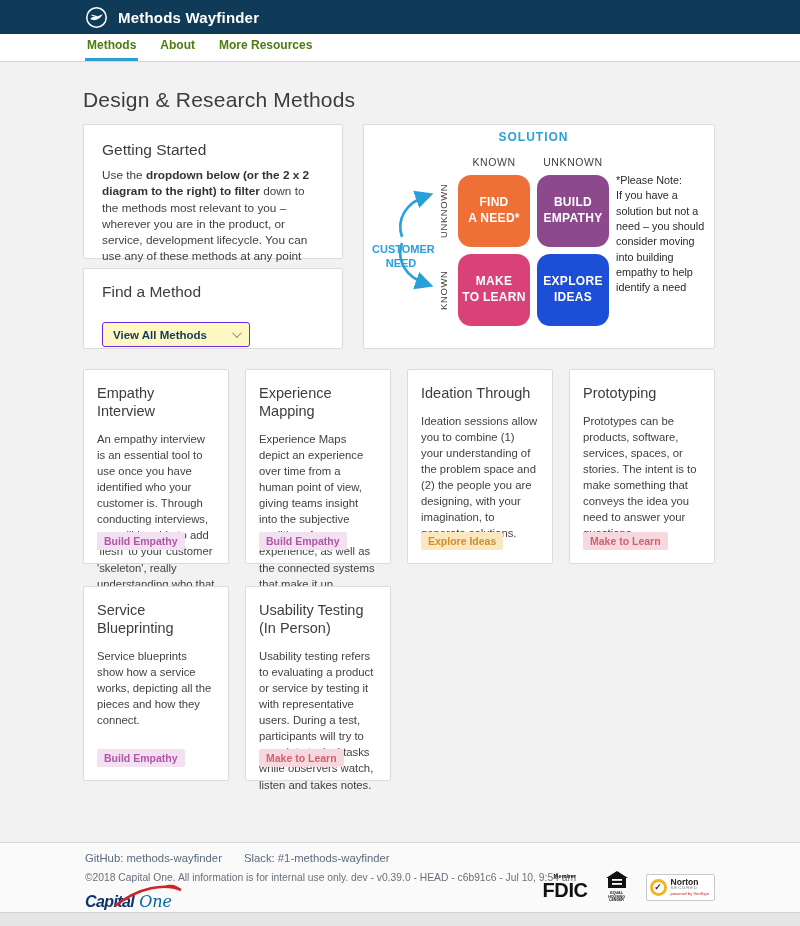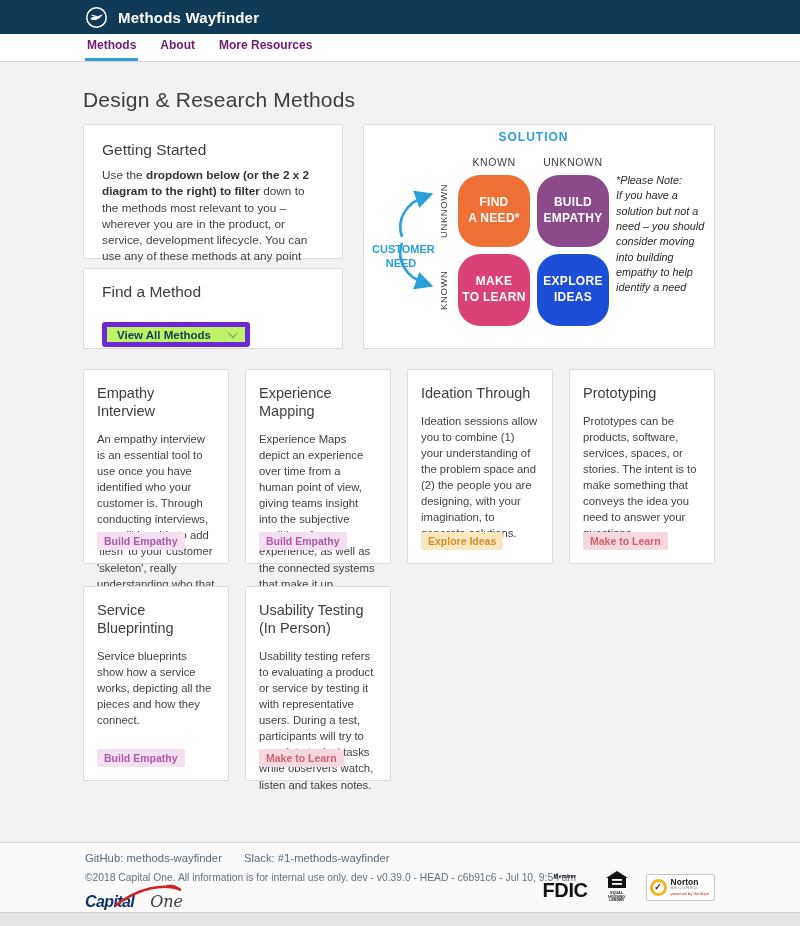--- a/index.html
+++ b/index.html
@@ -18,82 +18,82 @@
     padding-left:85px;
   }
   .app-title { color:#fff; font-size:15px; font-weight:600; letter-spacing:.2px; }
   
   .nav {
     background:#fff; padding-left:85px;
     display:flex; gap:20px; align-items:flex-end;
     border-bottom:1px solid #d6d6d6; height:28px;
   }
   .nav-tab {
-    font-size:12px; color:#701a75; font-weight:600;
+    font-size:12px; color:#4d7c0f; font-weight:600;
     padding:5px 2px 6px; cursor:pointer;
     border-bottom:3px solid transparent;
     margin-top:8px;
   }
   .nav-tab.active { border-bottom-color:#2e9fd4; }
   
   main { padding:0 83px; }
   .page-title { font-size:21px; font-weight:500; color:#3c3c3c; margin-top:26px; letter-spacing:.2px; }
   .card {
     background:#fff; border:1px solid #dcdcdc; border-radius:2px;
   }
   .top-grid { display:flex; gap:20px; margin-top:12px; align-items:flex-start; }
   .left-col { display:flex; flex-direction:column; gap:9px; width:260px; }
   .getting-started { height:135px; padding:16px 18px; }
   .gs-title { font-size:15.5px; font-weight:500; color:#3d3d3d; margin-bottom:8px; }
   .gs-body { font-size:11.8px; line-height:1.38; color:#3f3f3f; }
   .gs-body b { font-weight:700; color:#333; }
   .find-method { height:81px; padding:14px 18px; }
   .fm-title { font-size:15.5px; font-weight:500; color:#3d3d3d; margin-bottom:21px; }
   .fm-select {
-    width:148px; height:25px; border:5px solid #6d28d9; border-radius:3px;
+    width:148px; height:25px; border:1px solid #6d28d9; border-radius:3px;
     display:flex; align-items:center; justify-content:space-between;
-    padding:0 10px; cursor:pointer; background:#bef264;
+    padding:0 10px; cursor:pointer; background:#fef9c3;
   }
   .fm-selected { font-size:11.5px; font-weight:700; color:#11395a; }
   .chevron {
     width:7px; height:7px; border-right:1.4px solid #8a8a8a; border-bottom:1.4px solid #8a8a8a;
     transform:rotate(45deg) translateY(-2px);
   }
   
   .diagram { width:352px; height:225px; position:relative; }
   .dg-solution {
     position:absolute; left:94px; top:5px; width:151px; text-align:center;
     font-size:12px; font-weight:700; color:#2aa0da; letter-spacing:1px;
   }
   .dg-col { position:absolute; top:31px; width:72px; text-align:center;
     font-size:10.5px; color:#3f3f3f; letter-spacing:.6px; }
   .dg-col.left { left:94px; } .dg-col.right { left:173px; }
   .quad-grid {
     position:absolute; left:94px; top:50px;
     display:grid; grid-template-columns:72px 72px; grid-template-rows:72px 72px; gap:7px;
   }
   .quad {
-    border-radius:22px; color:#fff; font-weight:700; font-size:12px;
+    border-radius:13px; color:#fff; font-weight:700; font-size:12px;
     display:flex; align-items:center; justify-content:center; text-align:center;
     line-height:1.3; white-space:pre-line; cursor:pointer; letter-spacing:.3px;
   }
   .dg-row {
     position:absolute; left:74px; width:14px; text-align:center;
     font-size:9.5px; color:#3f3f3f; letter-spacing:.6px;
     writing-mode:vertical-rl; transform:rotate(180deg);
   }
   .dg-row.top { top:50px; height:72px; } .dg-row.bottom { top:129px; height:72px; }
   .dg-need {
     position:absolute; left:8px; top:118px; width:58px; text-align:center;
     font-size:11px; font-weight:700; color:#2aa0da; line-height:1.25; white-space:pre-line;
   }
   .dg-arrows { position:absolute; left:30px; top:52px; }
   .dg-note {
     position:absolute; left:252px; top:48px; width:94px;
-    font-style:italic; font-size:10.8px; line-height:1.42; color:#2a2a2a;
+    font-size:10.8px; line-height:1.42; color:#2a2a2a;
   }
   .dg-note .nt { display:block; }
   
   .methods-row { display:grid; grid-template-columns:repeat(4,146px); gap:16px; margin-top:20px; }
   .methods-row.second { margin-top:22px; }
   .method-card { height:195px; padding:14px 13px; position:relative; cursor:pointer; }
   .mc-title { font-size:14.5px; font-weight:500; color:#3d3d3d; line-height:1.25; margin-bottom:11px; }
   .mc-body { font-size:11.3px; line-height:1.42; color:#3f3f3f; }
   .tag {
     position:absolute; left:13px; bottom:13px;
@@ -102,21 +102,21 @@
   
   .footer {
     margin-top:61px; border-top:1px solid #d8d8d8; background:#fafafa;
     height:71px; padding:9px 85px 0; position:relative;
   }
   .f-links { font-size:11.3px; color:#5a6b7c; display:flex; gap:22px; }
   .f-links a { color:#5a6b7c; text-decoration:none; cursor:pointer; }
   .f-legal { font-size:10.3px; color:#67717b; margin-top:8px; }
   .capone-logo { margin-top:9px; position:relative; width:110px; height:24px; }
   .capone-capital { font-size:16px; font-weight:800; font-style:italic; color:#10356d; letter-spacing:-.6px; }
-  .capone-one { font-size:16px; font-style:italic; font-family:"DejaVu Serif", serif; color:#404040; margin-left:16px; }
+  .capone-one { font-size:16px; font-style:italic; font-family:"DejaVu Serif", serif; color:#0369a1; margin-left:5px; }
   .capone-swoosh { position:absolute; left:28px; top:-9px; pointer-events:none; }
   .f-badges { position:absolute; right:85px; bottom:10px; display:flex; align-items:center; gap:16px; }
   .fdic { text-align:center; color:#111; line-height:1; }
   .fdic .member { font-size:5.5px; font-weight:700; letter-spacing:.3px; }
   .fdic .fdic-big { font-size:20px; font-weight:800; letter-spacing:-.4px; }
   .ehl { text-align:center; color:#111; line-height:1; }
   .ehl .ehl-text { font-size:3.6px; font-weight:700; margin-top:1px; width:26px; }
   .norton {
     border:1px solid #c9c9c9; border-radius:2px; background:#fff;
     display:flex; align-items:center; gap:4px; padding:2px 5px 2px 3px; height:27px;

